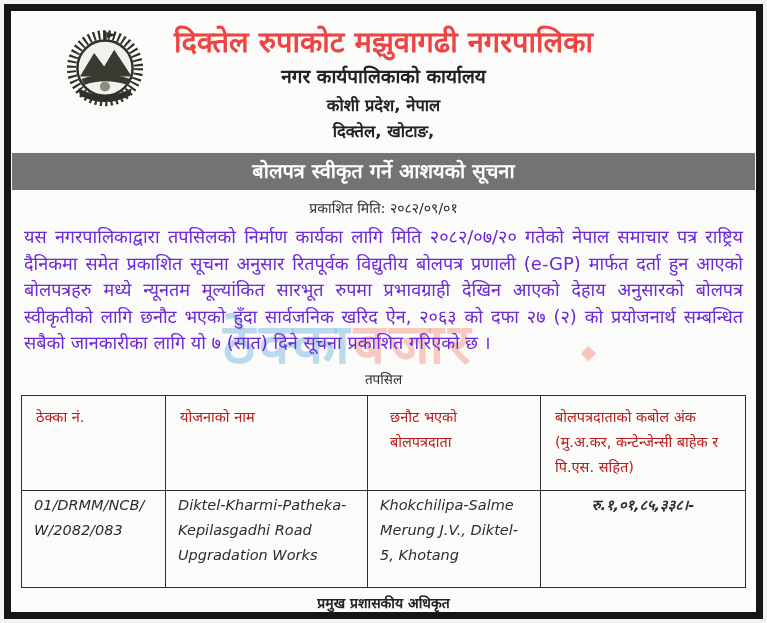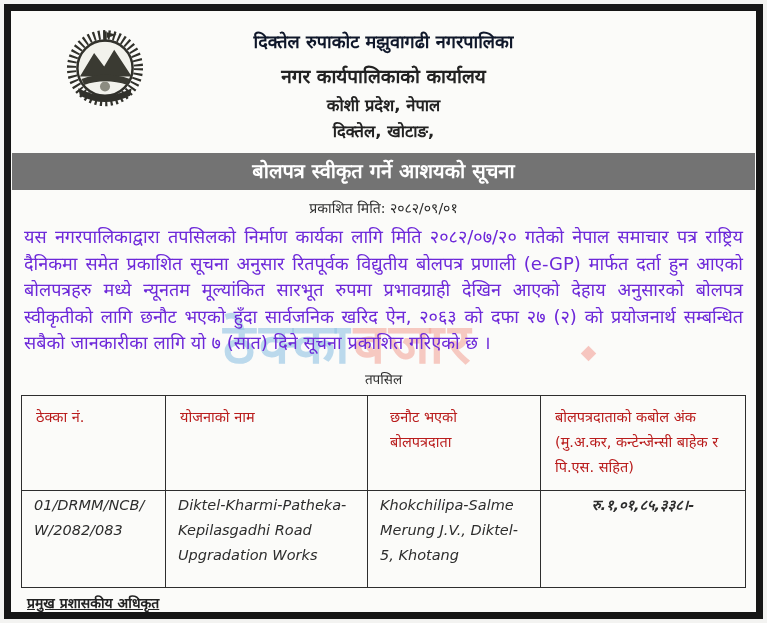--- a/index.html
+++ b/index.html
@@ -21,21 +21,21 @@
   }
   .wm-blue{color:rgba(147,195,227,0.62);}
   .wm-red{color:rgba(242,160,148,0.55);}
   .wm-dot{
     position:absolute;left:572px;top:337px;width:11px;height:11px;
     background:rgba(244,162,152,0.6);transform:rotate(45deg);z-index:0;
   }
   .content{position:relative;z-index:1;}
   .doc-header{text-align:center;padding-top:14px;position:relative;}
   .logo{position:absolute;left:52px;top:12px;width:84px;height:92px;}
-  .org-name{font-size:18px;font-weight:bold;line-height:34px;color:#0f172a;}
+  .org-name{font-size:29px;font-weight:bold;line-height:34px;color:#ef4444;}
   .office-name{font-size:19px;font-weight:bold;line-height:34px;color:#222;}
   .addr{font-size:16.5px;font-weight:bold;line-height:26px;color:#222;}
   .banner{
     margin:8px 1px 0;background:#737373;color:#ffffff;
     text-align:center;font-size:20px;font-weight:bold;
     line-height:37px;height:37px;
   }
   .pub-date{text-align:center;font-size:14px;margin-top:8px;line-height:20px;}
   .body-text{
     margin:6px 13px 13px;font-size:18px;line-height:26.5px;
@@ -53,22 +53,22 @@
   .notice-table th{font-weight:normal;text-align:left;padding:9px 14px 10px;color:#b91c1c;}
   .notice-table th.th-bidder{padding:9px 22px 10px;}
   .notice-table td{padding:2px 12px 12px;height:82px;box-sizing:content-box;font-style:italic;}
   .col-contract{width:144px;}
   .col-project{width:202px;}
   .col-bidder{width:173px;}
   .col-amount{width:205px;}
   .cell-contract{word-break:break-all;}
   .cell-amount{text-align:center;font-weight:bold;}
   .signature{
-    text-align:left;font-size:14px;font-weight:bold;
-    margin:5px 16px 0;line-height:20px;color:#222;text-decoration:underline;
+    text-align:center;font-size:14px;font-weight:bold;
+    margin:5px 16px 0;line-height:20px;color:#222;
   }
 </style>
 </head>
 <body>
 
 <div class="page">
   <div class="frame">
 
     <div class="watermark"><span class="wm-blue">ठेक्का</span><span class="wm-red">बजार</span></div>
     <div class="wm-dot"></div>

